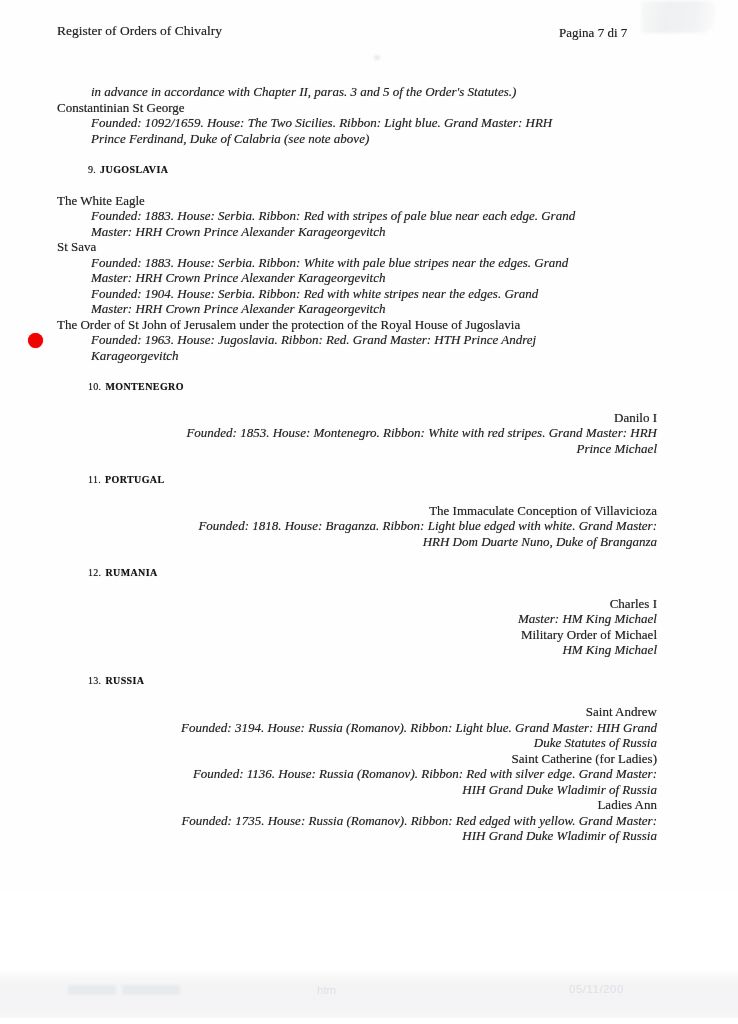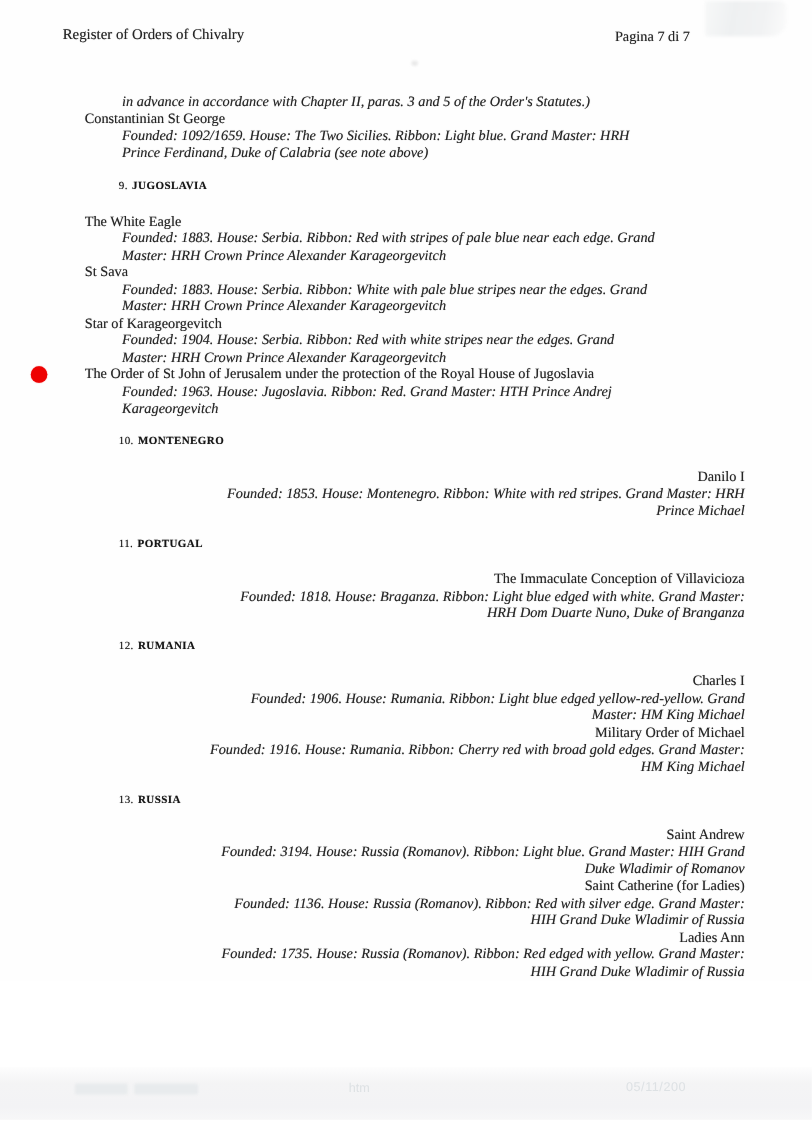--- a/index.html
+++ b/index.html
@@ -29,21 +29,21 @@
     filter: blur(1.6px);
   }
   .speck {
     position: absolute; left: 374px; top: 55px; width: 6px; height: 5px;
     background: #eaeaea; border-radius: 50%; filter: blur(0.8px);
   }
 
   
   .content {
     position: absolute; left: 57px; top: 84px; width: 600px;
-    font-size: 13px; line-height: 15.5px; margin-left: 20px;
+    font-size: 13px; line-height: 15.5px;
   }
   .line   { white-space: nowrap; }
   .detail { font-style: italic; }
   .ind    { padding-left: 34px; }  
   .off    { padding-left: 31px; text-align: right; }  
 
   .heading {
     margin: 15.5px 0 15.5px 0;
     padding-left: 31px;
     font-size: 10px;
@@ -110,21 +110,20 @@
       <div class="line name">The White Eagle</div>
       <div class="line detail ind">Founded: 1883. House: Serbia. Ribbon: Red with stripes of pale blue near each edge. Grand</div>
       <div class="line detail ind">Master: HRH Crown Prince Alexander Karageorgevitch</div>
     </div>
     <div class="entry">
       <div class="line name">St Sava</div>
       <div class="line detail ind">Founded: 1883. House: Serbia. Ribbon: White with pale blue stripes near the edges. Grand</div>
       <div class="line detail ind">Master: HRH Crown Prince Alexander Karageorgevitch</div>
     </div>
     <div class="entry">
-      <div class="line name">Star of Karageorgevitch</div>
       <div class="line detail ind">Founded: 1904. House: Serbia. Ribbon: Red with white stripes near the edges. Grand</div>
       <div class="line detail ind">Master: HRH Crown Prince Alexander Karageorgevitch</div>
     </div>
     <div class="entry">
       <div class="line name">The Order of St John of Jerusalem under the protection of the Royal House of Jugoslavia</div>
       <div class="line detail ind">Founded: 1963. House: Jugoslavia. Ribbon: Red. Grand Master: HTH Prince Andrej</div>
       <div class="line detail ind">Karageorgevitch</div>
     </div>
 
     <div class="heading">
@@ -143,36 +142,34 @@
       <div class="line name off">The Immaculate Conception of Villavicioza</div>
       <div class="line detail off">Founded: 1818. House: Braganza. Ribbon: Light blue edged with white. Grand Master:</div>
       <div class="line detail off">HRH Dom Duarte Nuno, Duke of Branganza</div>
     </div>
 
     <div class="heading">
       <span class="hnum">12.</span><span class="hlabel">RUMANIA</span>
     </div>
     <div class="entry">
       <div class="line name off">Charles I</div>
-      <div class="line detail off">Founded: 1906. House: Rumania. Ribbon: Light blue edged yellow-red-yellow. Grand</div>
       <div class="line detail off">Master: HM King Michael</div>
     </div>
     <div class="entry">
       <div class="line name off">Military Order of Michael</div>
-      <div class="line detail off">Founded: 1916. House: Rumania. Ribbon: Cherry red with broad gold edges. Grand Master:</div>
       <div class="line detail off">HM King Michael</div>
     </div>
 
     <div class="heading">
       <span class="hnum">13.</span><span class="hlabel">RUSSIA</span>
     </div>
     <div class="entry">
       <div class="line name off">Saint Andrew</div>
       <div class="line detail off">Founded: 3194. House: Russia (Romanov). Ribbon: Light blue. Grand Master: HIH Grand</div>
-      <div class="line detail off">Duke Wladimir of Romanov</div>
+      <div class="line detail off">Duke Statutes of Russia</div>
     </div>
     <div class="entry">
       <div class="line name off">Saint Catherine (for Ladies)</div>
       <div class="line detail off">Founded: 1136. House: Russia (Romanov). Ribbon: Red with silver edge. Grand Master:</div>
       <div class="line detail off">HIH Grand Duke Wladimir of Russia</div>
     </div>
     <div class="entry">
       <div class="line name off">Ladies Ann</div>
       <div class="line detail off">Founded: 1735. House: Russia (Romanov). Ribbon: Red edged with yellow. Grand Master:</div>
       <div class="line detail off">HIH Grand Duke Wladimir of Russia</div>

